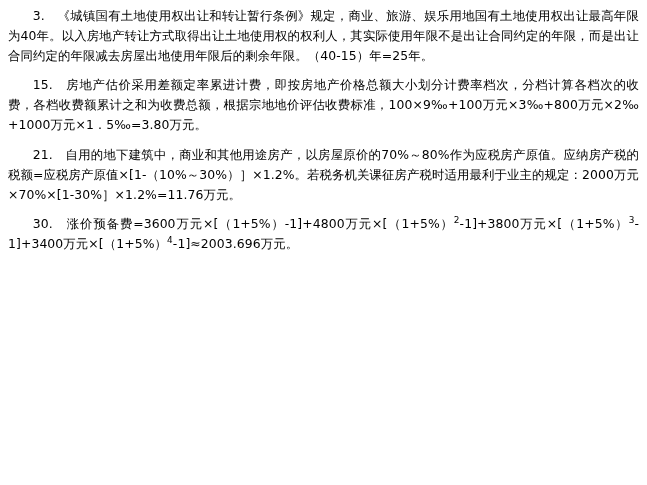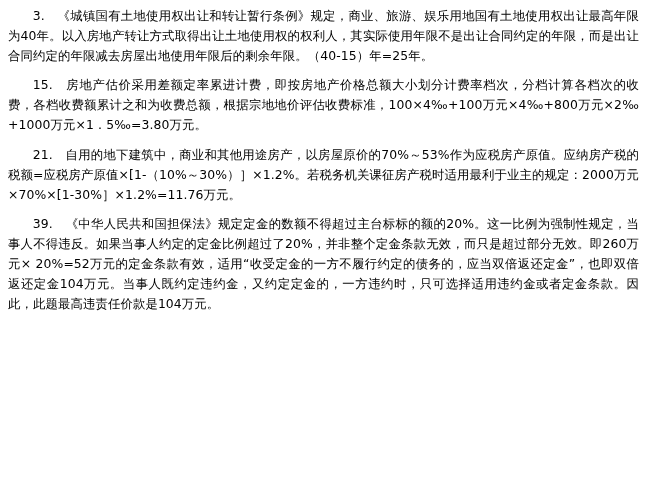--- a/index.html
+++ b/index.html
@@ -36,16 +36,16 @@
     font-size: 0.72em;
     vertical-align: super;
     line-height: 0;
   }
 </style>
 </head>
 <body>
 
 <div class="page">
   <p class="para">3.　《城镇国有土地使用权出让和转让暂行条例》规定，商业、旅游、娱乐用地国有土地使用权出让最高年限为40年。以入房地产转让方式取得出让土地使用权的权利人，其实际使用年限不是出让合同约定的年限，而是出让合同约定的年限减去房屋出地使用年限后的剩余年限。（40-15）年=25年。</p>
-  <p class="para">15.　房地产估价采用差额定率累进计费，即按房地产价格总额大小划分计费率档次，分档计算各档次的收费，各档收费额累计之和为收费总额，根据宗地地价评估收费标准，100×4‰+100万元×4‰+800万元×2‰+1000万元×1．5‰=3.80万元。</p>
-  <p class="para">21.　自用的地下建筑中，商业和其他用途房产，以房屋原价的70%～53%作为应税房产原值。应纳房产税的税额=应税房产原值×[1-（10%～30%）］×1.2%。若税务机关课征房产税时适用最利于业主的规定：2000万元×70%×[1-30%］×1.2%=11.76万元。</p>
-  <p class="para">39.　《中华人民共和国担保法》规定定金的数额不得超过主台标标的额的20%。这一比例为强制性规定，当事人不得违反。如果当事人约定的定金比例超过了20%，并非整个定金条款无效，而只是超过部分无效。即260万元× 20%=52万元的定金条款有效，适用“收受定金的一方不履行约定的债务的，应当双倍返还定金”，也即双倍返还定金104万元。当事人既约定违约金，又约定定金的，一方违约时，只可选择适用违约金或者定金条款。因此，此题最高违责任价款是104万元。</p>
+  <p class="para">15.　房地产估价采用差额定率累进计费，即按房地产价格总额大小划分计费率档次，分档计算各档次的收费，各档收费额累计之和为收费总额，根据宗地地价评估收费标准，100×9‰+100万元×3‰+800万元×2‰+1000万元×1．5‰=3.80万元。</p>
+  <p class="para">21.　自用的地下建筑中，商业和其他用途房产，以房屋原价的70%～80%作为应税房产原值。应纳房产税的税额=应税房产原值×[1-（10%～30%）］×1.2%。若税务机关课征房产税时适用最利于业主的规定：2000万元×70%×[1-30%］×1.2%=11.76万元。</p>
+  <p class="para">30.　涨价预备费=3600万元×[（1+5%）-1]+4800万元×[（1+5%）<sup>2</sup>-1]+3800万元×[（1+5%）<sup>3</sup>-1]+3400万元×[（1+5%）<sup>4</sup>-1]≈2003.696万元。</p>
 </div>
 
 </body></html>

